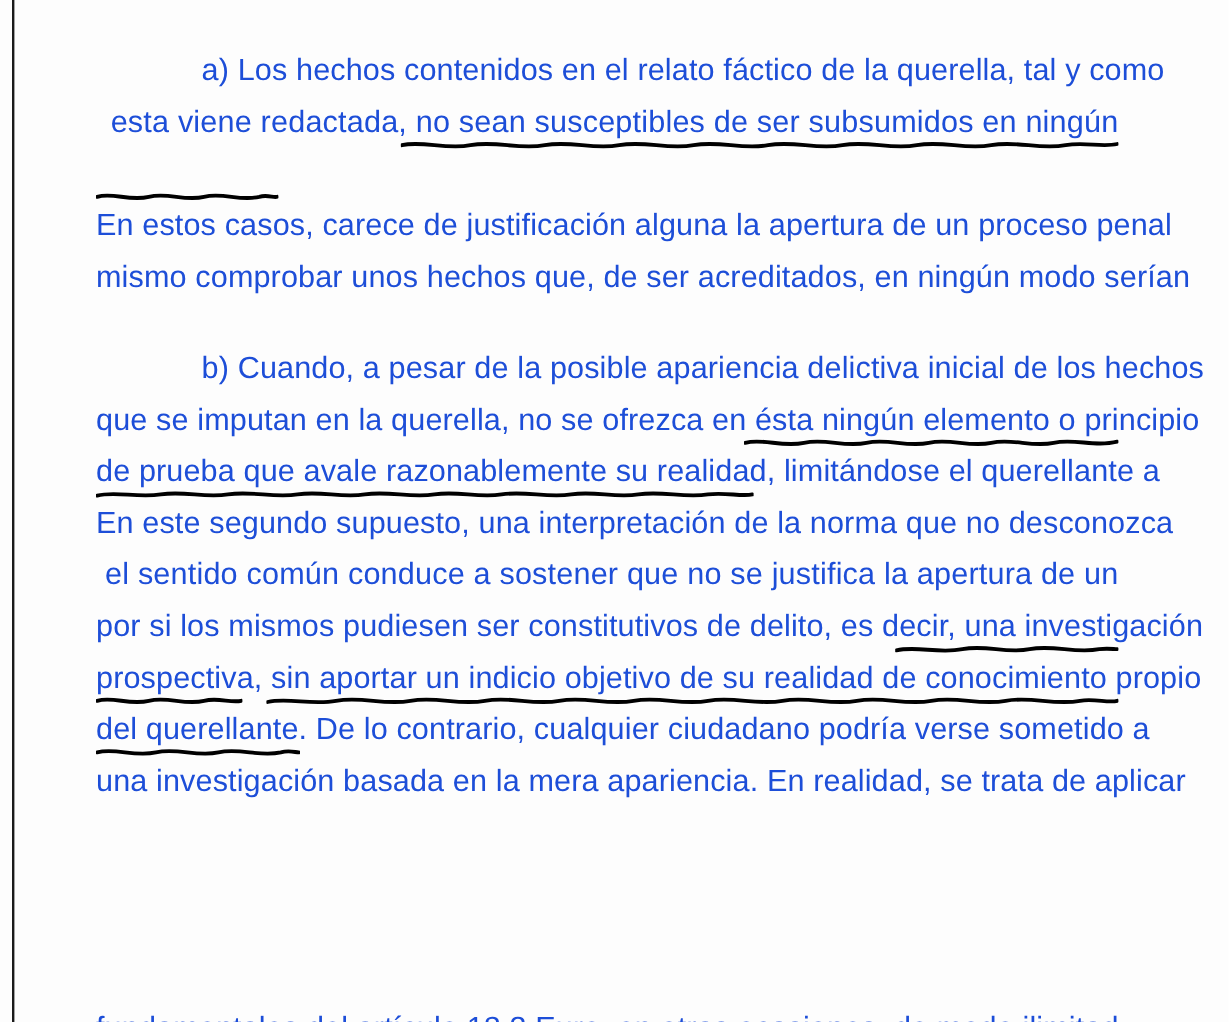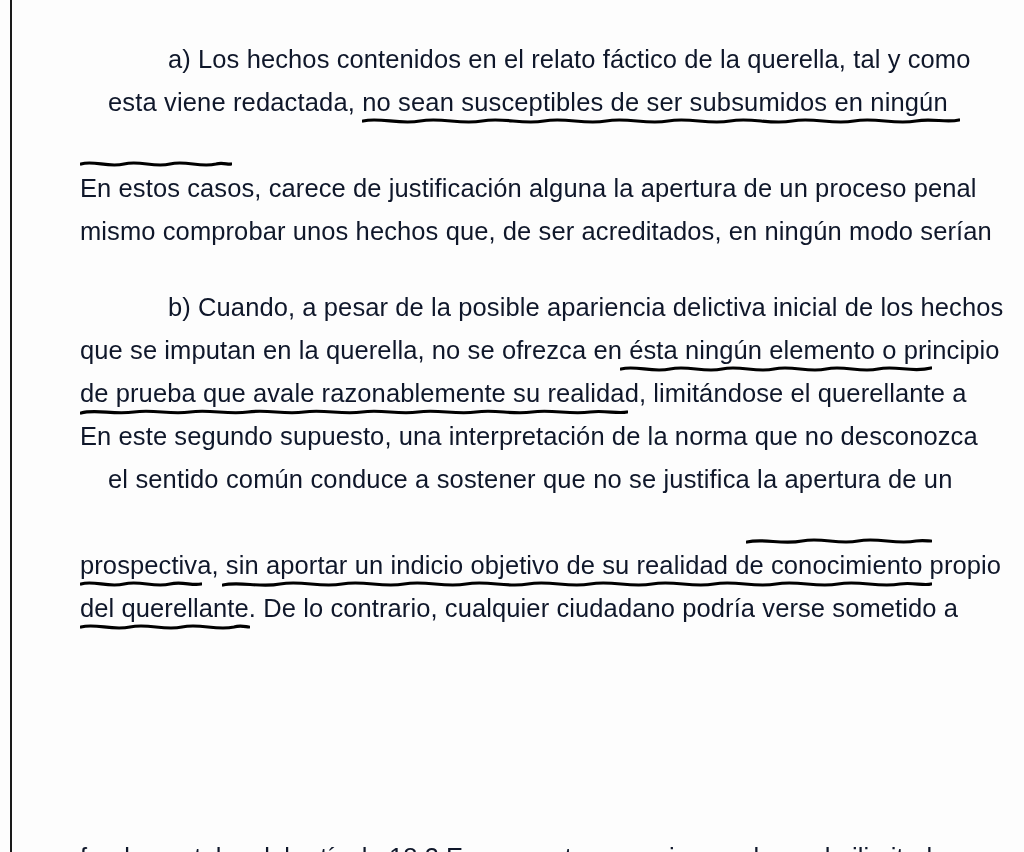--- a/index.html
+++ b/index.html
@@ -36,31 +36,30 @@
   }
   .para {
     margin: 0;
     padding: 0;
   }
   .line {
     position: relative;
     height: 43px;
     line-height: 43px;
     font-size: 25.5px;
-    color: #0f172a;
+    color: #1d4ed8;
     white-space: nowrap;
     letter-spacing: 0.1px;
     font-weight: 400;
   }
   
   .line.justify {
     display: flex;
-    justify-content: flex-start;
+    justify-content: flex-end;
     width: 852px;
-    margin-left: 28px;
   }
   .line.justify > span { display: inline-block; }
   .line.indent { padding-left: 88px; }
   .line.loose { letter-spacing: 0.15px; }
 
   
   .ul {
     position: absolute;
     height: 12px;
     pointer-events: none;
@@ -149,20 +148,21 @@
 
 
       <div class="line">En este segundo supuesto, una interpretación de la norma que no desconozca</div>
 
       <div class="line justify loose">
         <span>el sentido común conduce a sostener que no se justifica la apertura de un</span>
       </div>
 
 
       <div class="line">
+        <span>por si los mismos pudiesen ser constitutivos de delito, es decir, una investigación</span>
         
         <div class="ul" style="left:666px; top:34px; width:186px;">
           <svg viewBox="0 0 186 12" preserveAspectRatio="none" aria-hidden="true">
             <path d="M1,7 C18,3 36,10 56,6 C76,2 92,10 112,6 C132,2 150,10 170,6 C177,5 182,6 185,6"></path>
           </svg>
         </div>
       </div>
 
       <div class="line">
         <span>prospectiva, sin aportar un indicio objetivo de su realidad de conocimiento propio</span>
@@ -183,20 +183,21 @@
       <div class="line">
         <span>del querellante. De lo contrario, cualquier ciudadano podría verse sometido a</span>
         
         <div class="ul" style="left:0px; top:34px; width:170px;">
           <svg viewBox="0 0 170 12" preserveAspectRatio="none" aria-hidden="true">
             <path d="M1,6 C16,2 32,10 50,6 C68,2 84,10 102,6 C120,2 136,10 154,6 C161,4 166,6 169,6"></path>
           </svg>
         </div>
       </div>
 
+      <div class="line">una investigación basada en la mera apariencia. En realidad, se trata de aplicar</div>
     </div>
   </div>
 
   <div class="bottom-clip" style="top:838px;">
     <div class="line" style="margin-top:-2px;">fundamentales del artículo 18.3 Euro, en otras ocasiones, de modo ilimitado,</div>
   </div>
 
 </div>
 
 </body></html>

